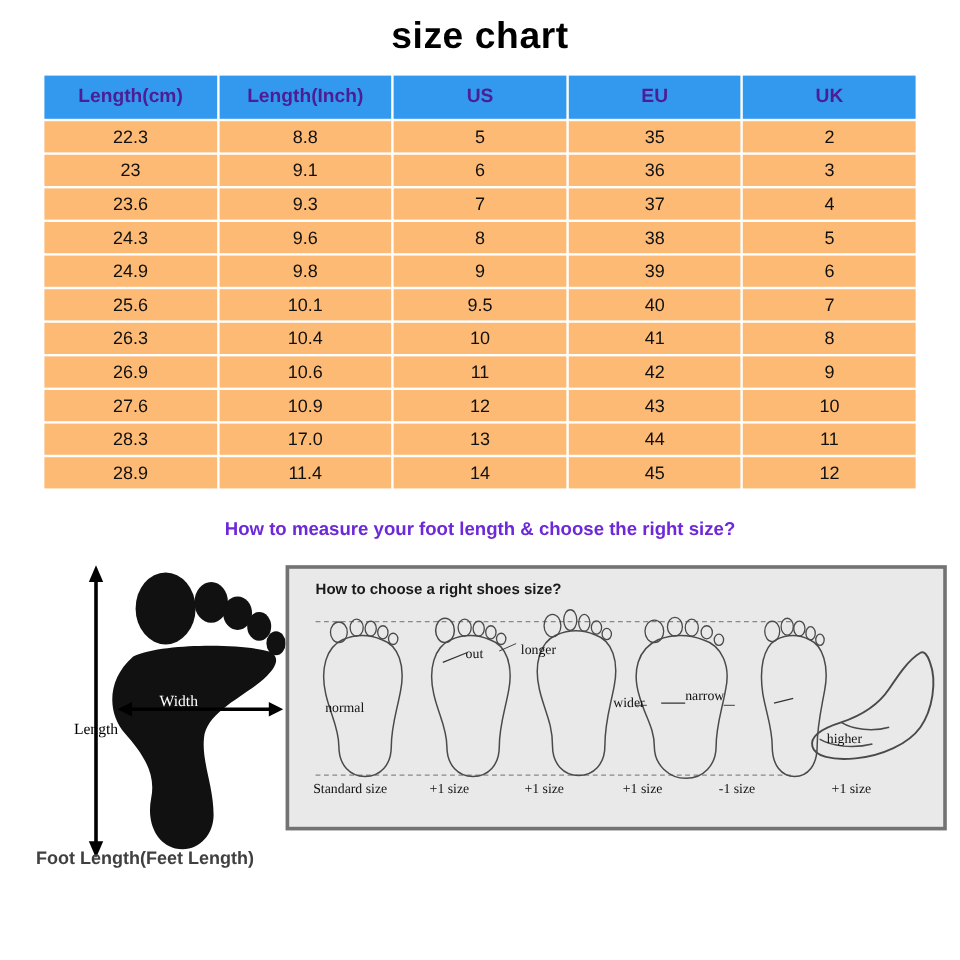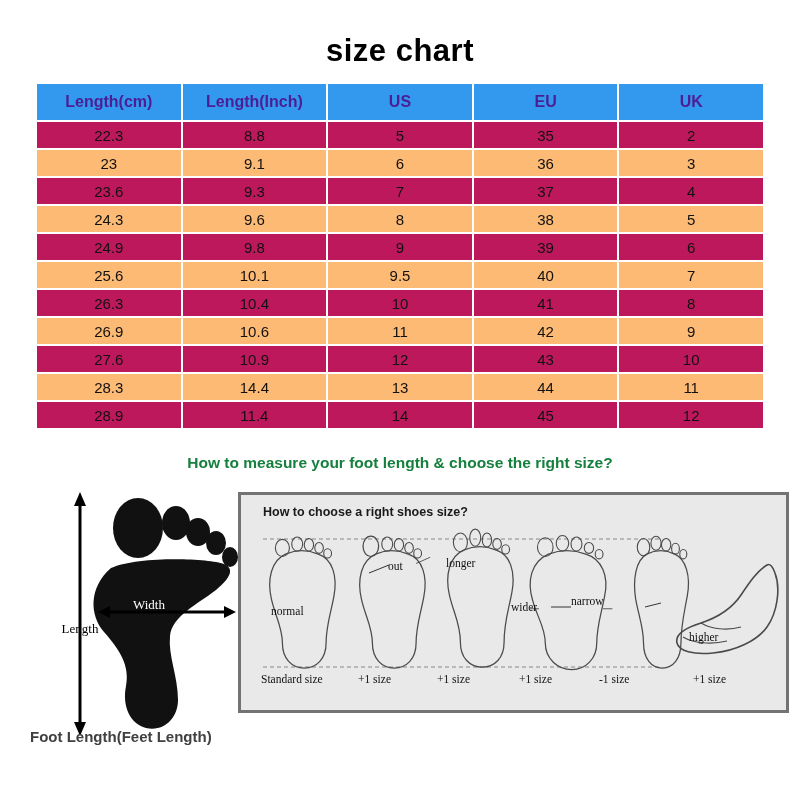--- a/index.html
+++ b/index.html
@@ -17,56 +17,56 @@
   .page {
     position: relative;
     width: 800px;
     height: 800px;
   }
   .chart-title {
     text-align: center;
     font-size: 31px;
     font-weight: bold;
     color: #000;
-    padding-top: 33px;
+    padding-top: 12px;
     letter-spacing: 0.5px;
   }
   table.size-table {
     border-collapse: separate;
     border-spacing: 2px 2px;
     width: 730px;
     margin: 13px auto 0 auto;
     table-layout: fixed;
   }
   table.size-table th {
     background: #3399ee;
     color: #4c1d95;
     font-size: 16px;
     font-weight: bold;
     height: 34px;
     text-align: center;
     vertical-align: middle;
     border: none;
   }
   table.size-table td {
-    background: #be185d;
+    background: #fdba74;
     font-size: 15px;
     text-align: center;
     height: 24px;
     vertical-align: middle;
     color: #111;
   }
   table.size-table tr.alt td {
     background: #fdba74;
   }
   .measure-title {
     text-align: center;
     font-size: 15.5px;
     font-weight: bold;
-    color: #15803d;
+    color: #6d28d9;
     margin-top: 24px;
   }
   .figure-area {
     position: relative;
     width: 800px;
     height: 280px;
     margin-top: 4px;
   }
   
   .left-foot {
@@ -192,21 +192,21 @@
       </tr>
       <tr>
         <td>27.6</td>
         <td>10.9</td>
         <td>12</td>
         <td>43</td>
         <td>10</td>
       </tr>
       <tr class="alt">
         <td>28.3</td>
-        <td>14.4</td>
+        <td>17.0</td>
         <td>13</td>
         <td>44</td>
         <td>11</td>
       </tr>
       <tr>
         <td>28.9</td>
         <td>11.4</td>
         <td>14</td>
         <td>45</td>
         <td>12</td>
@@ -308,21 +308,21 @@
           <path d="M12 72 C22 78 40 80 56 76" fill="none" stroke="#4a4a4a" stroke-width="1.2"></path>
         </g>
 
         <line x1="128" y1="78" x2="148" y2="70" stroke="#333" stroke-width="1"></line>
         <line x1="310" y1="112" x2="330" y2="112" stroke="#333" stroke-width="1"></line>
         <line x1="404" y1="112" x2="420" y2="108" stroke="#333" stroke-width="1"></line>
       </svg>
 
       <div class="rp-label" style="left:30px; top:110px;">normal</div>
       <div class="rp-label" style="left:147px; top:65px;">out</div>
-      <div class="rp-label" style="left:193px; top:62px;margin-left:12px;">longer</div>
+      <div class="rp-label" style="left:193px; top:62px;">longer</div>
       <div class="rp-label" style="left:270px; top:106px;">wider</div>
       <div class="rp-label" style="left:330px; top:100px;">narrow</div>
       <div class="rp-label" style="left:448px; top:136px;">higher</div>
 
       <div class="rp-bottom" style="left:20px; top:178px;">Standard size</div>
       <div class="rp-bottom" style="left:117px; top:178px;">+1 size</div>
       <div class="rp-bottom" style="left:196px; top:178px;">+1 size</div>
       <div class="rp-bottom" style="left:278px; top:178px;">+1 size</div>
       <div class="rp-bottom" style="left:358px; top:178px;">-1 size</div>
       <div class="rp-bottom" style="left:452px; top:178px;">+1 size</div>

